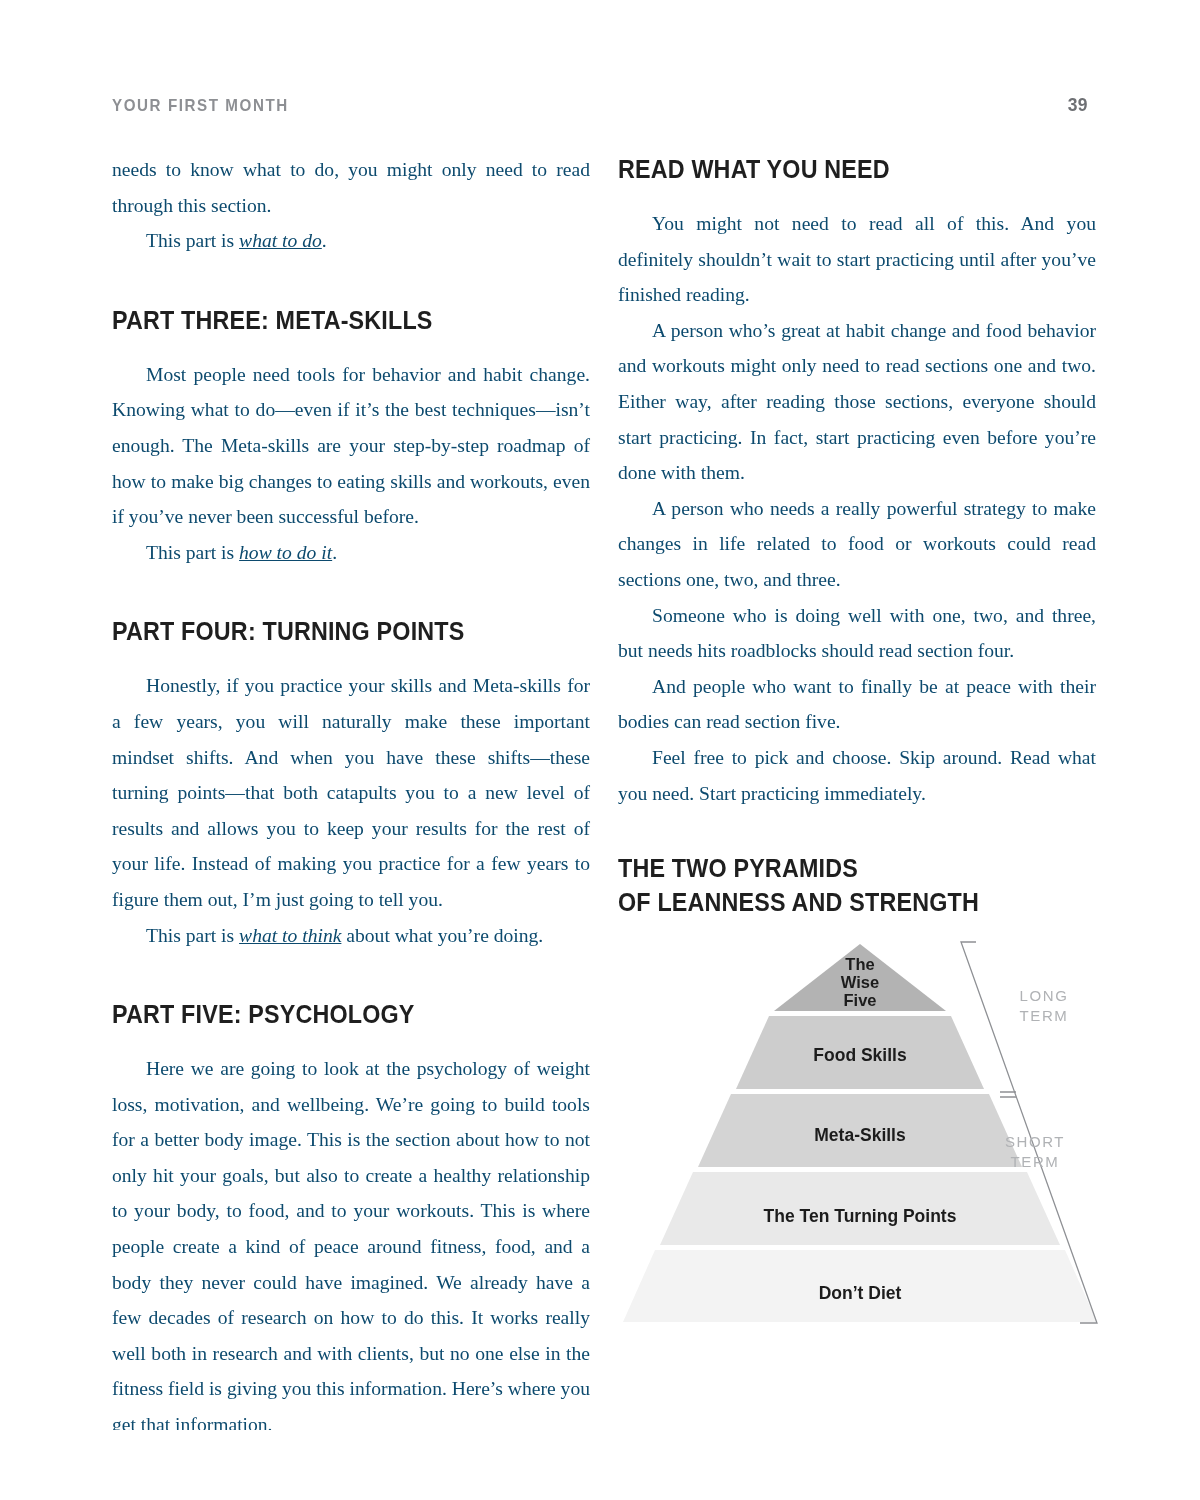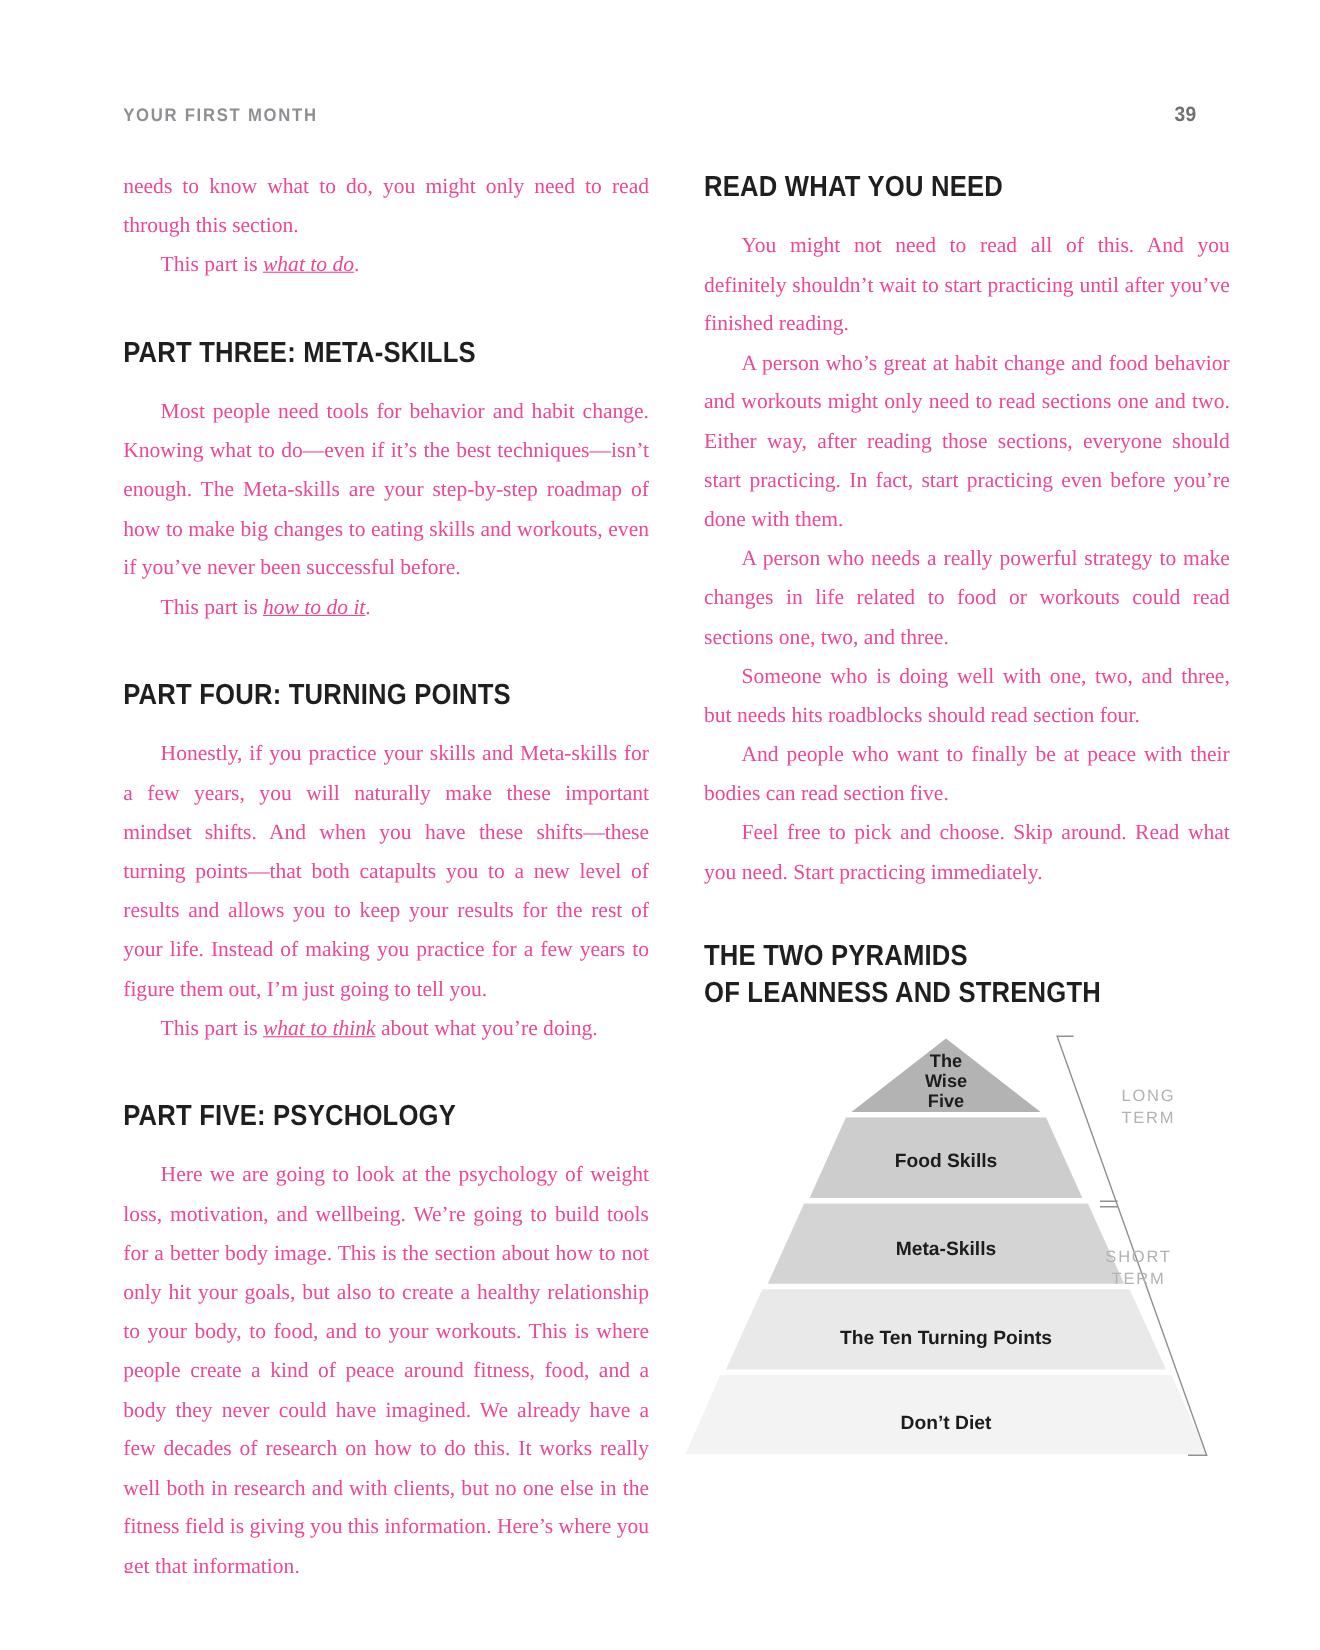--- a/index.html
+++ b/index.html
@@ -51,31 +51,31 @@
     transform-origin: right center;
   }
 
   
   .col {
     position: absolute;
     top: 152px;
     width: 478px;
   }
   .col-left  { left: 112px; }
-  .col-right { left: 618px; margin-left: 22px; }
+  .col-right { left: 618px; }
 
   
   p.body {
     margin: 0;
     font-size: 19.6px;
     line-height: 35.6px;
     text-align: justify;
     text-justify: inter-word;
     hyphens: none;
-    color: #ec4899;
+    color: #0c4a6e;
   }
   p.body.indent { text-indent: 34px; }
   p.body i, p.body em { font-style: italic; text-decoration: underline; }
 
   
   h2.sec {
     margin: 0;
     font-family: "Liberation Sans Narrow", "Liberation Sans", sans-serif;
     font-weight: bold;
     font-size: 26.5px;

